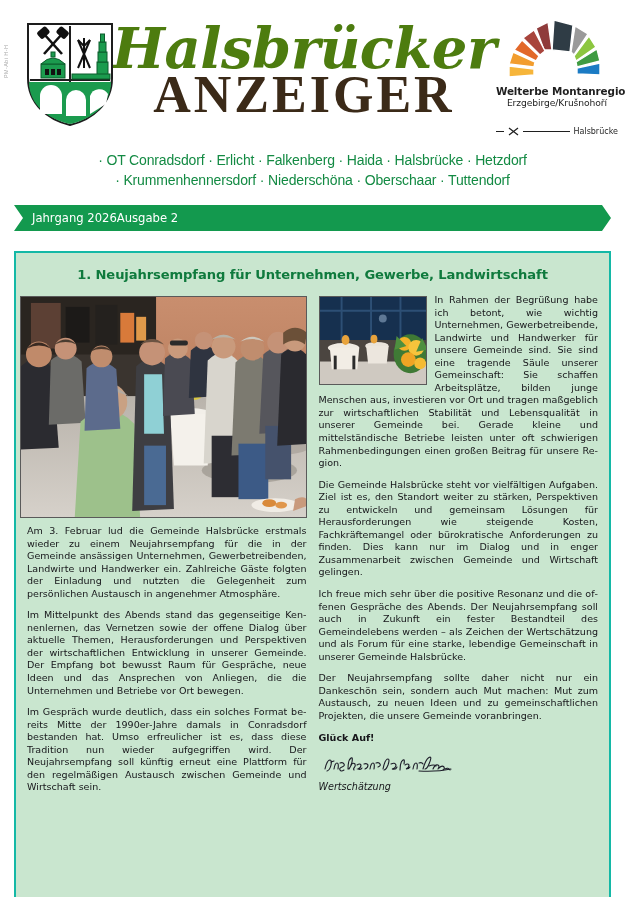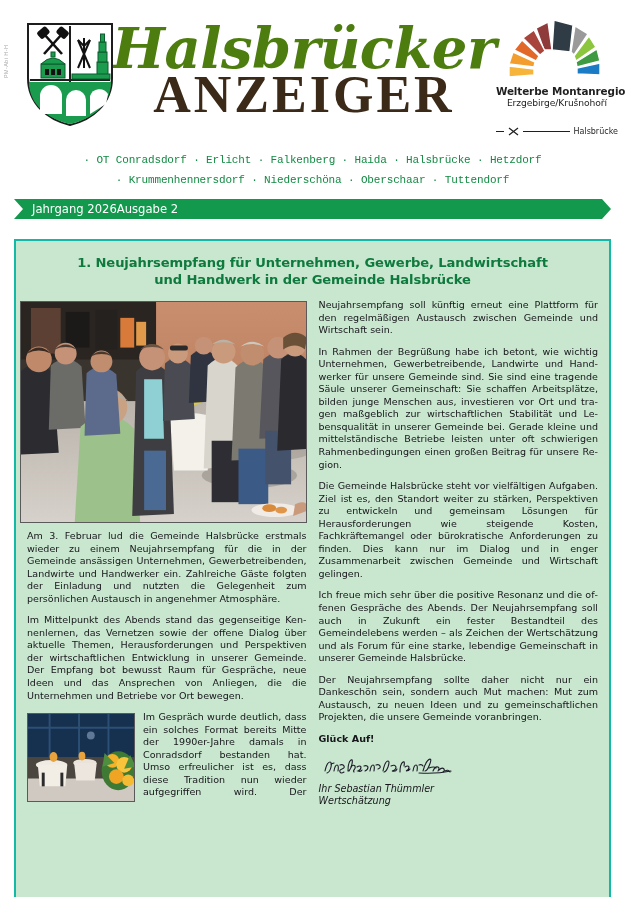--- a/index.html
+++ b/index.html
@@ -114,32 +114,32 @@
     justify-content: flex-end;
   }
   .unesco-rule { flex: 1 1 auto; height: 1px; background: #1f1f1f; }
   .unesco-hammer { width: 13px; height: 9px; flex: 0 0 13px; }
   .unesco-dash { width: 8px; height: 1px; background:#1f1f1f; flex:0 0 8px; }
 
   
   .places {
     text-align: center;
     color: #138a43;
-    font-size: 11px;
+    font-size: 14px;
     line-height: 20px;
     padding: 2px 0 0 0;
-    font-family: Liberation Mono, monospace;
+    font-family: Liberation Sans, sans-serif;
     letter-spacing: -0.15px;
   }
 
   
   .issue-bar-wrap {
-    margin: 9px 14px 0 14px;
-    position: relative;
-    height: 20px;
+    margin: 15px 14px 0 14px;
+    position: relative;
+    height: 26px;
   }
   .issue-bar {
     position: absolute;
     inset: 0;
     background: #13994e;
     color: #ffffff;
     display: flex;
     align-items: center;
     font-size: 11.6px;
     font-family: "DejaVu Sans", sans-serif;
@@ -323,21 +323,20 @@
   <div class="issue-bar">
     <span class="issue-left">Jahrgang 2026</span>
     <span class="issue-right">Ausgabe 2</span>
   </div>
 </div>
 
 <div class="article">
 
   <div class="headline">
     <span>1. Neujahrsempfang für Unternehmen, Gewerbe, Landwirtschaft</span><br>
-    <span>und Handwerk in der Gemeinde Halsbrücke</span>
   </div>
 
   <div class="cols">
 
     <div class="photo-main">
       <svg viewBox="0 0 287 222" xmlns="http://www.w3.org/2000/svg" preserveAspectRatio="none">
         <defs>
           <linearGradient id="wallG" x1="0" y1="0" x2="0" y2="1">
             <stop offset="0" stop-color="#c98e6e"></stop>
               <stop offset="1" stop-color="#b87e5e"></stop>
@@ -497,16 +496,15 @@
           <path d="M102 16 q3 -11 7 -12 q2 0 -1 7 q-2 5 -4 5"></path>
           <path d="M108 13 q5 -2 7 0"></path>
           <path d="M112 16 q2 -5 5 -4 q2 1 0 4"></path>
           <path d="M118 15 q3 -3 5 -1 q1 2 -1 3"></path>
           <path d="M124 16 q3 -2 5 1"></path>
           <path d="M98 18 q18 1 32 -2"></path>
         </g>
       </svg>
     </div>
 
-    <div class="sig-name">Ihr Sebastian Thümmler</div>
     <div class="sig-name">Wertschätzung</div>
   </div>
 </div>
 
 </body></html>

